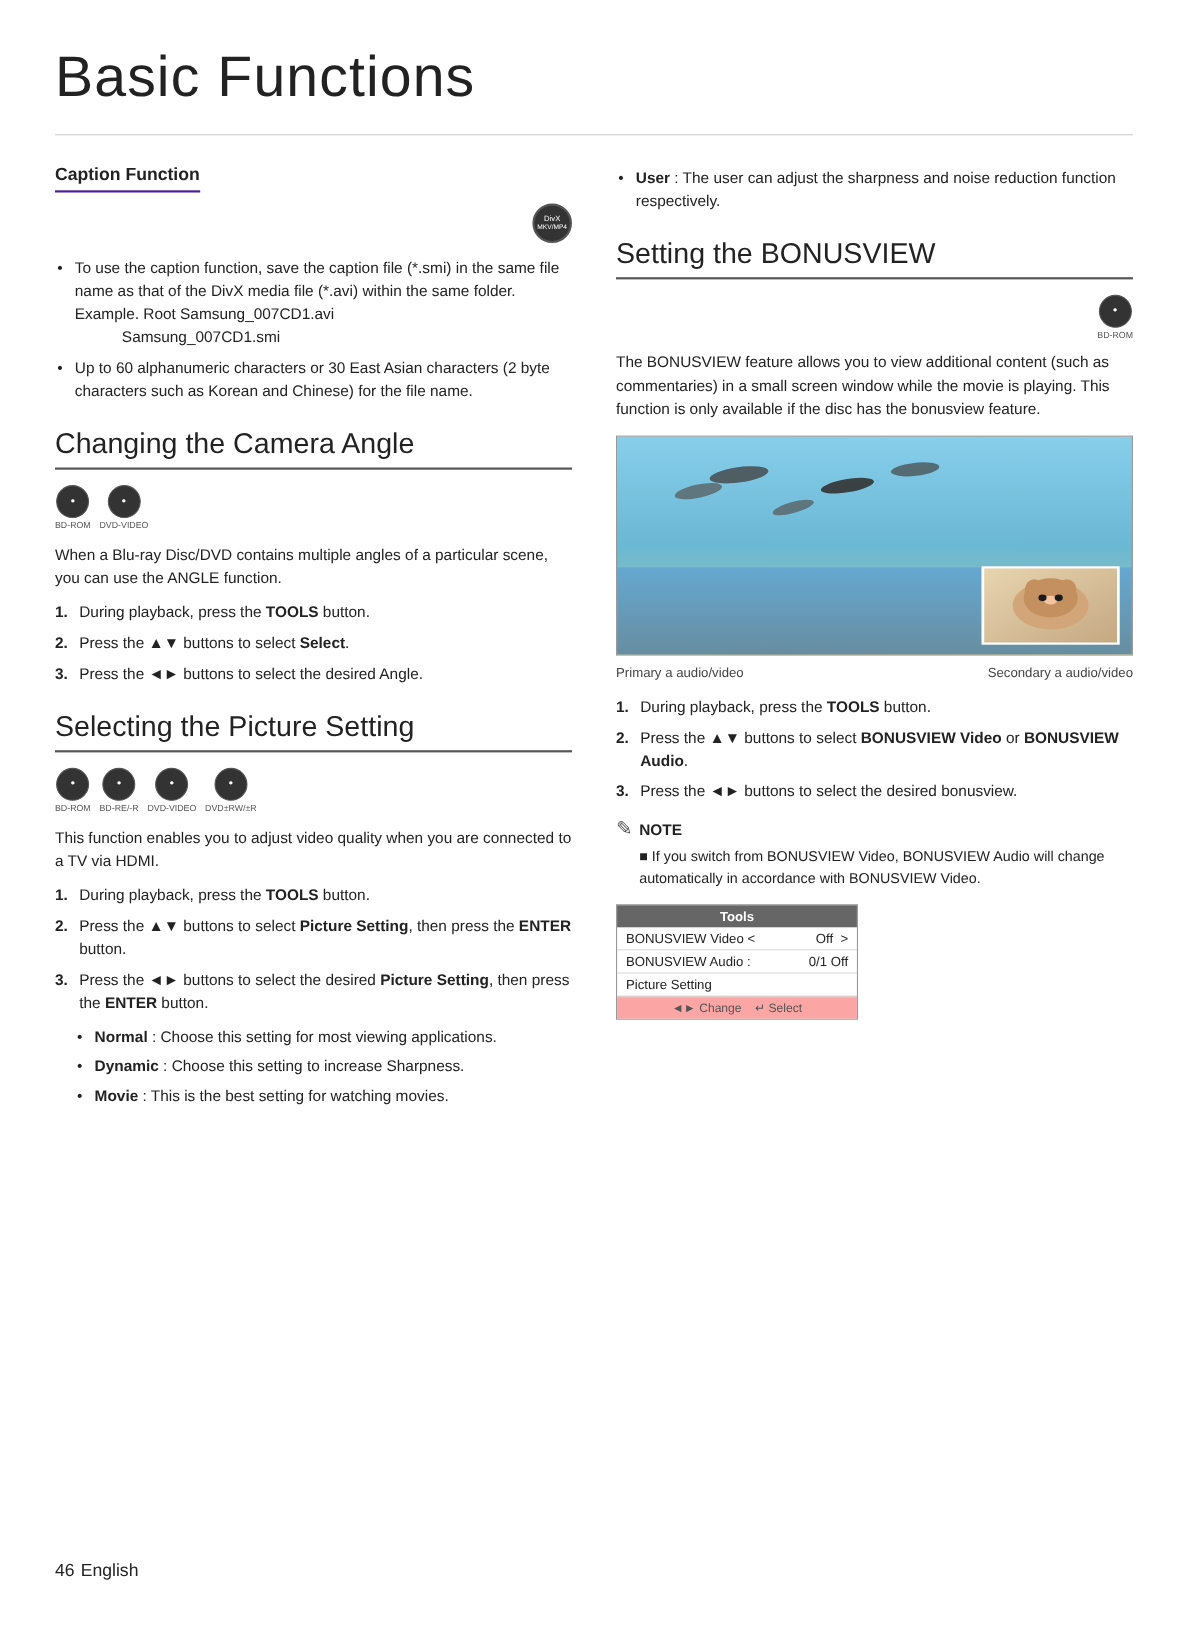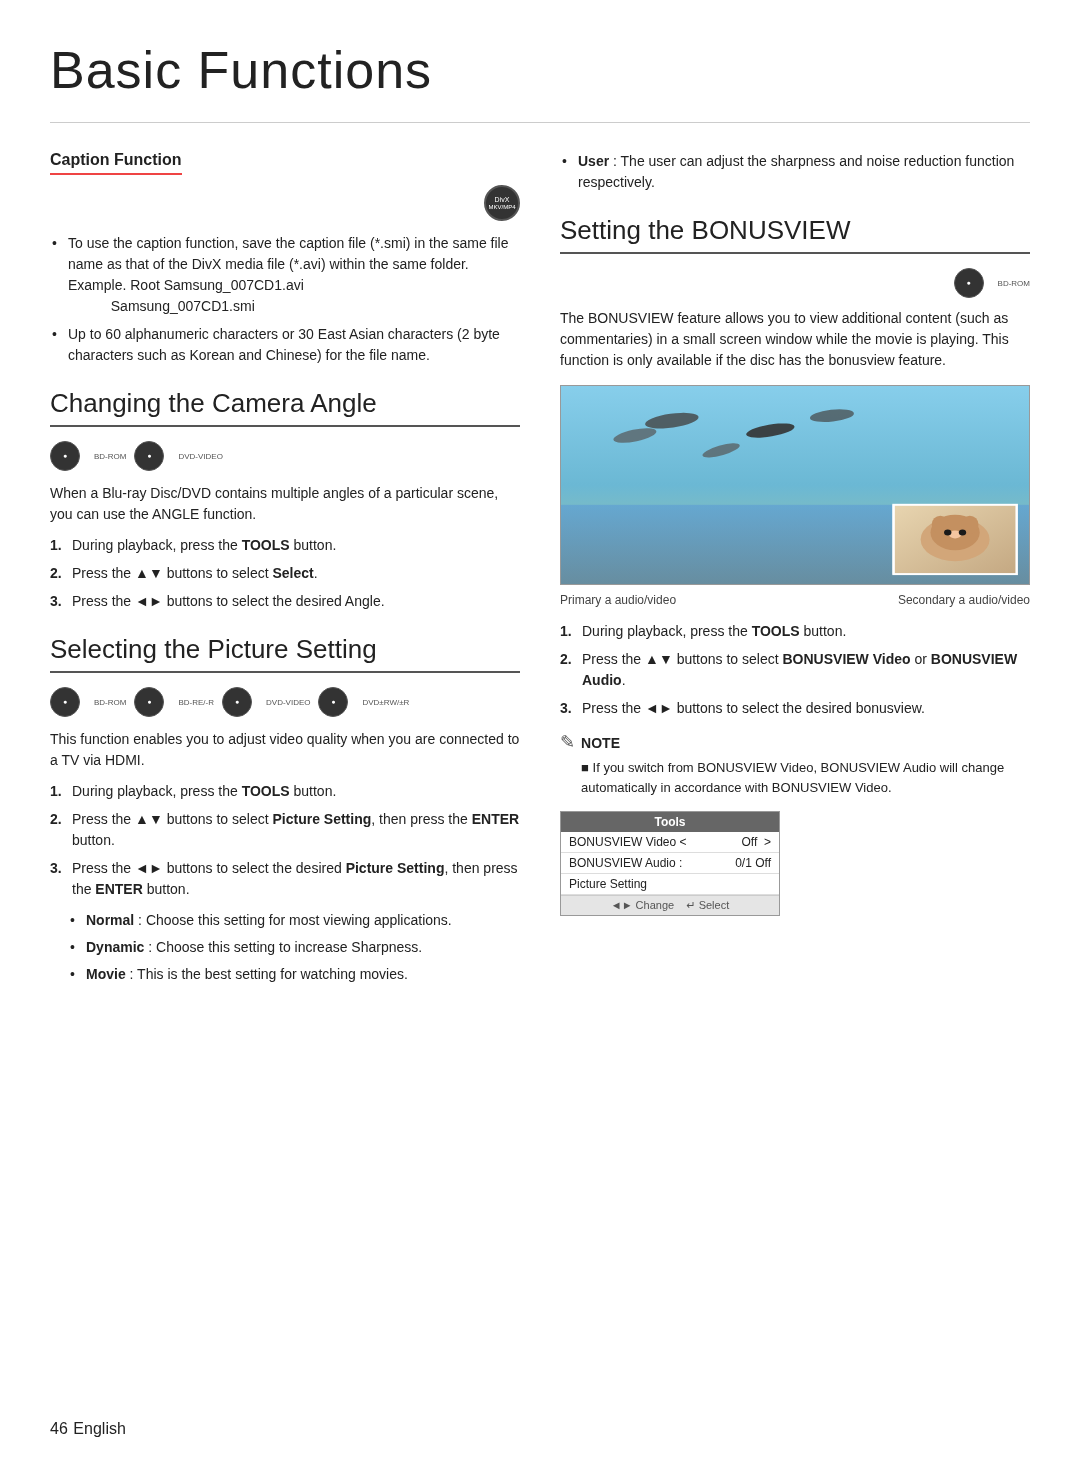--- a/index.html
+++ b/index.html
@@ -32,21 +32,21 @@
       flex: 1;
     }
 
     .col-right {
       flex: 1;
     }
 
     .section-title-sm {
       font-size: 16px;
       font-weight: bold;
-      border-bottom: 2px solid #ef4444;
+      border-bottom: 2px solid #4c1d95;
       padding-bottom: 4px;
       margin-bottom: 10px;
       display: inline-block;
     }
 
     .section-title-lg {
       font-size: 26px;
       font-weight: normal;
       border-bottom: 2px solid #555;
       padding-bottom: 6px;
@@ -214,21 +214,21 @@
       align-items: center;
       padding: 3px 8px;
       border-bottom: 1px solid #ddd;
     }
 
     .tools-table-row:last-child {
       border-bottom: none;
     }
 
     .tools-table-footer {
-      background: #e5e5e5;
+      background: #fca5a5;
       text-align: center;
       padding: 3px 8px;
       font-size: 11px;
       color: #555;
       border-top: 1px solid #ccc;
     }
 
     .page-number {
       position: fixed;
       bottom: 40px;
@@ -266,23 +266,23 @@
     .badges-group {
       display: flex;
       gap: 8px;
       align-items: flex-end;
       margin-bottom: 12px;
       margin-top: 6px;
     }
 
     .badge-with-label {
       display: flex;
-      flex-direction: row;
+      flex-direction: column;
       align-items: center;
-      gap: 14px;
+      gap: 2px;
     }
 
     .badge-with-label .blabel {
       font-size: 8px;
       color: #555;
     }
   </style>
 </head>
 <body>
 

